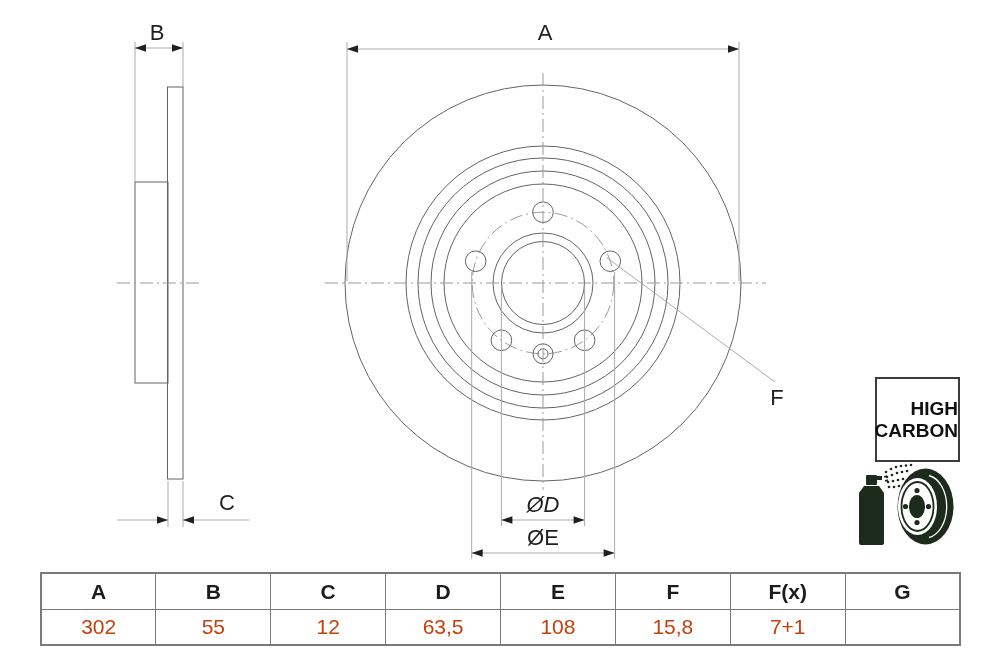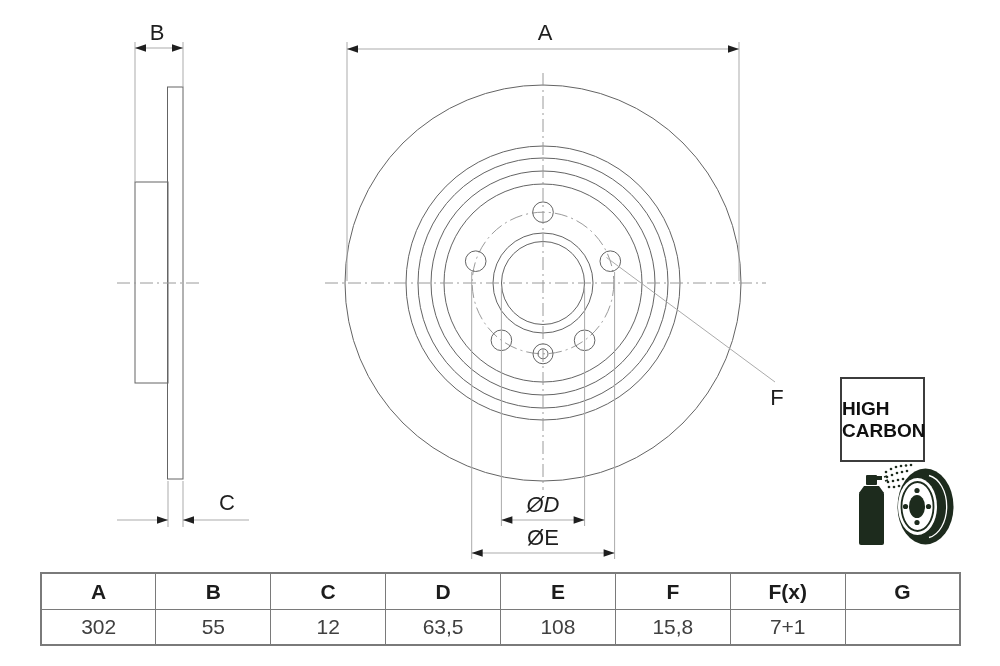--- a/index.html
+++ b/index.html
@@ -14,35 +14,35 @@
   #drawing{position:absolute;left:0;top:0;}
   .ln{stroke:var(--line);fill:none;stroke-width:1;}
   .cl{stroke:var(--centerline);fill:none;stroke-width:1;stroke-dasharray:13 4 2 4;}
   .dim{stroke:var(--dim);fill:none;stroke-width:1;}
   .arr{fill:var(--ink);stroke:none;}
   .lbl{
     position:absolute;width:56px;text-align:center;
     font-size:22px;color:var(--ink);line-height:24px;
   }
   #badge{
-    position:absolute;left:840px;top:377px;width:85px;height:85px;
+    position:absolute;left:875px;top:377px;width:85px;height:85px;
     box-sizing:border-box;border:2px solid #3c3c3c;background:#fff;
-    display:flex;flex-direction:column;align-items:flex-start;justify-content:center;
+    display:flex;flex-direction:column;align-items:flex-end;justify-content:center;
   }
   #badge div{font-weight:bold;font-size:19px;line-height:22px;color:#101010;letter-spacing:0px;}
   #dim-table{
     position:absolute;left:40px;top:572px;width:921px;
     border-collapse:collapse;table-layout:fixed;background:#fff;
     border:2px solid var(--table-border);
   }
   #dim-table th,#dim-table td{
     border:1px solid var(--table-border);text-align:center;vertical-align:middle;padding:0;
   }
   #dim-table th{height:35px;font-size:21px;font-weight:bold;color:#1c1c1c;}
-  #dim-table td{height:34px;font-size:21px;font-weight:normal;color:#404040;}
+  #dim-table td{height:34px;font-size:21px;font-weight:normal;color:#c2410c;}
   #hc-icon{position:absolute;left:850px;top:463px;}
 </style>
 </head>
 <body>
 
 <div id="stage">
 
   <svg id="drawing" width="1000" height="572" viewBox="0 0 1000 572">
 
     <g>

